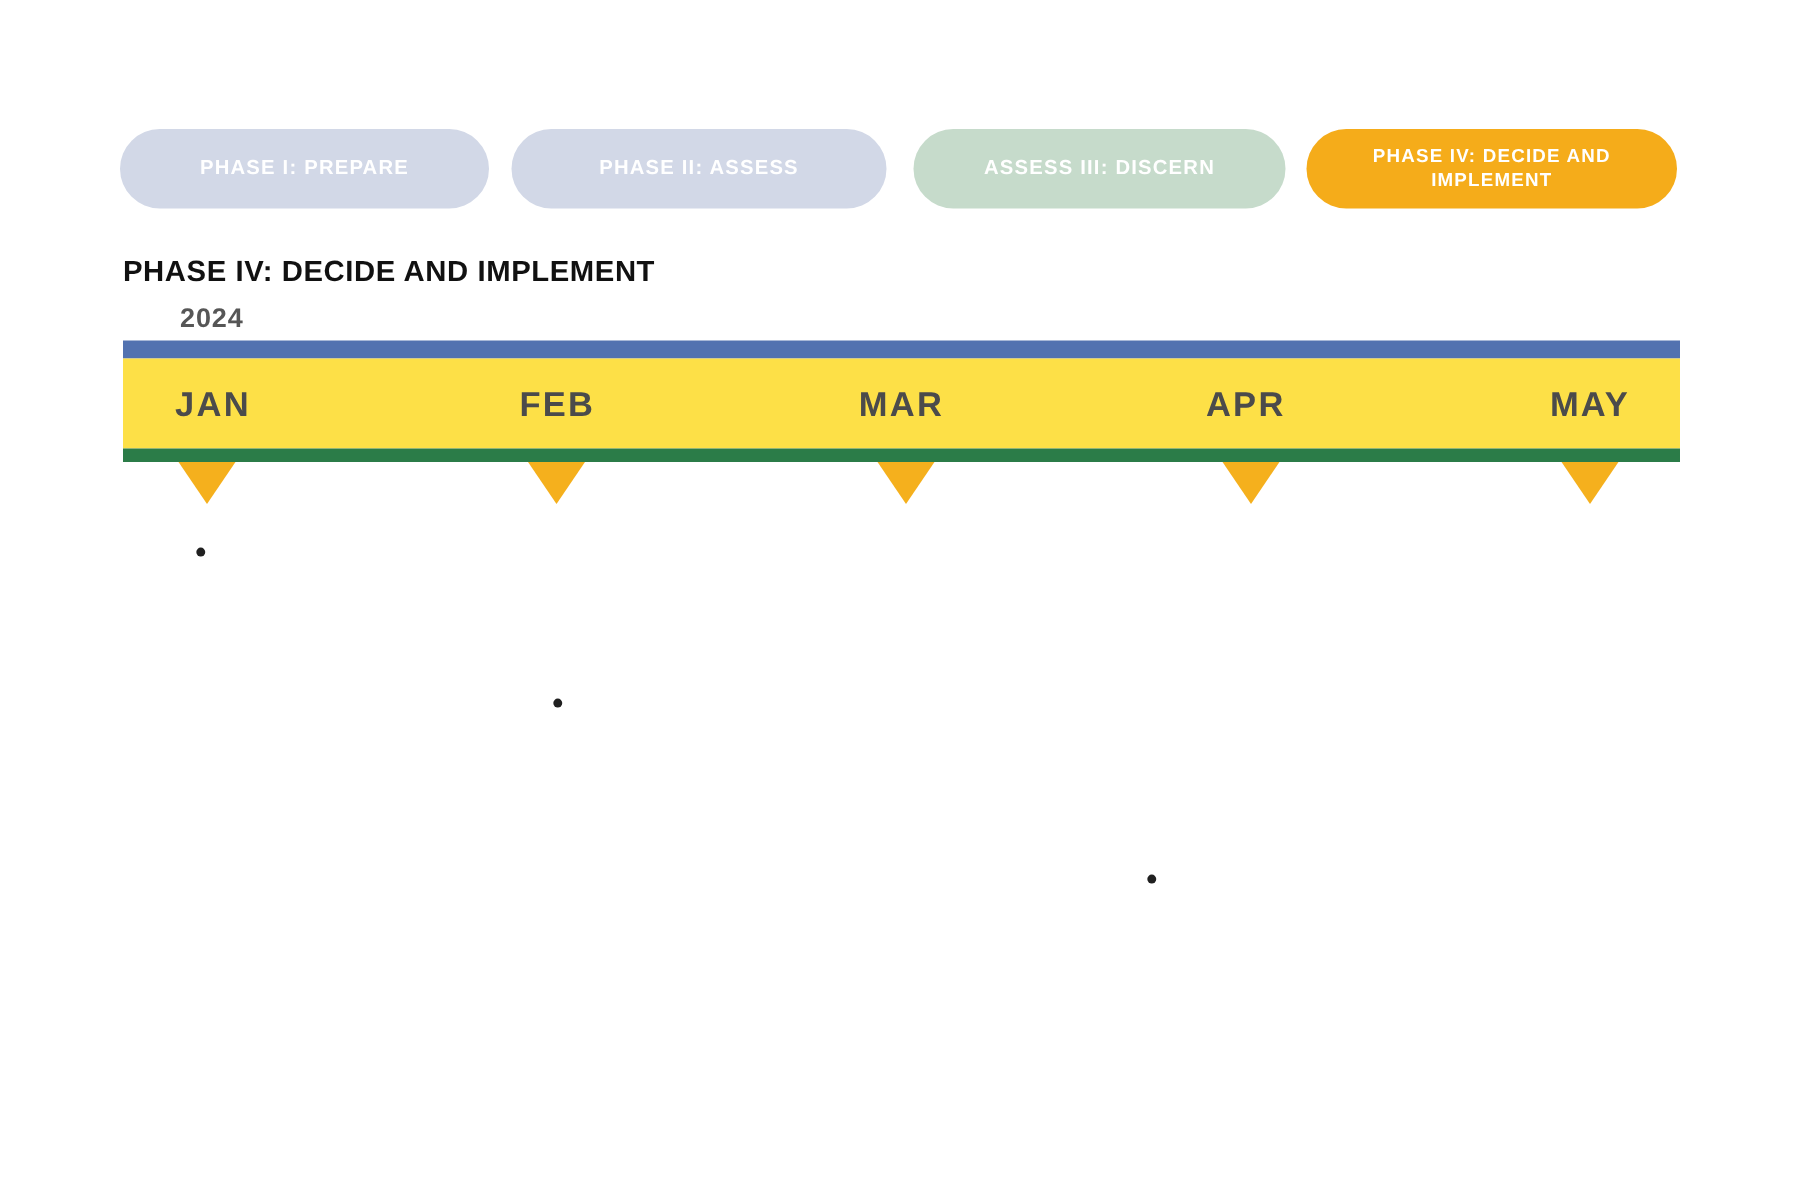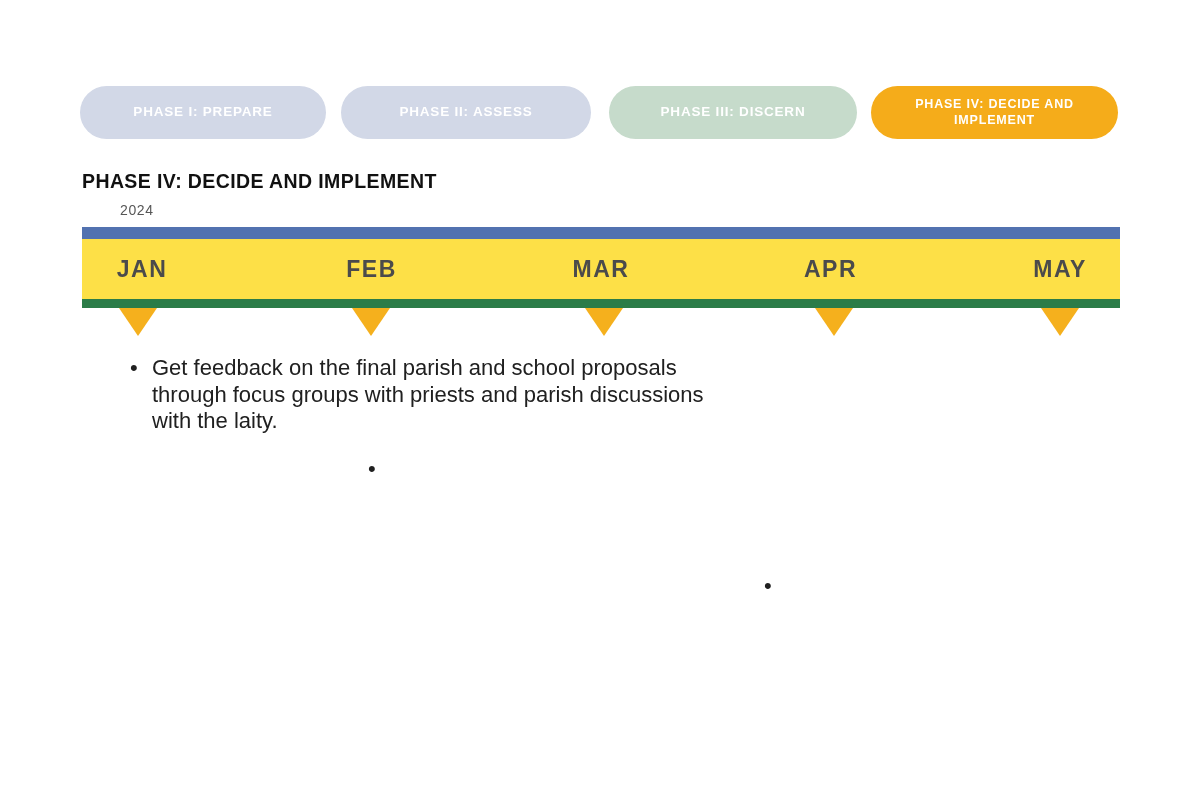--- a/index.html
+++ b/index.html
@@ -18,21 +18,21 @@
   .pill-2{left:341px;width:250px;background:#d2d8e7;}
   .pill-3{left:609px;width:248px;background:#c6dbcb;}
   .pill-4{left:871px;width:247px;background:#f5ac1a;font-size:12.5px;}
   
   .section-title{
     position:absolute;left:82px;top:170px;
     font-size:19.5px;font-weight:700;color:#111111;letter-spacing:0.4px;
   }
   .year-label{
     position:absolute;left:120px;top:202px;
-    font-size:14px;font-weight:400;color:#565656;letter-spacing:0.6px;
+    font-size:18px;font-weight:700;color:#565656;letter-spacing:0.6px;
   }
   
   .bar-top{position:absolute;left:82px;top:227px;width:1038px;height:12px;background:#5272b0;}
   .band{
     position:absolute;left:82px;top:239px;width:1038px;height:60px;background:#fde047;
     display:flex;justify-content:space-between;align-items:center;
   }
   .month{
     width:120px;text-align:center;
     font-size:23px;font-weight:700;color:#4b4b4b;letter-spacing:1.5px;
@@ -64,21 +64,21 @@
 
 <div class="canvas">
 
   <div class="pill pill-1">
     <span>PHASE I: PREPARE</span>
   </div>
   <div class="pill pill-2">
     <span>PHASE II: ASSESS</span>
   </div>
   <div class="pill pill-3">
-    <span>PHASE III: DISCERN</span>
+    <span>ASSESS III: DISCERN</span>
   </div>
   <div class="pill pill-4">
     <span>PHASE IV: DECIDE AND IMPLEMENT</span>
   </div>
 
   <div class="section-title">PHASE IV: DECIDE AND IMPLEMENT</div>
   <div class="year-label">2024</div>
 
   <div class="bar-top"></div>
   <div class="band">
@@ -91,23 +91,20 @@
   <div class="bar-bottom"></div>
 
   <div class="marker marker-1"></div>
   <div class="marker marker-2"></div>
   <div class="marker marker-3"></div>
   <div class="marker marker-4"></div>
   <div class="marker marker-5"></div>
 
   <div class="bullet bullet-1">
     <span class="bullet-dot">•</span>
-    <span class="bullet-text">Get feedback on the final parish and school proposals
-through focus groups with priests and parish discussions
-with the laity.</span>
   </div>
   <div class="bullet bullet-2">
     <span class="bullet-dot">•</span>
   </div>
   <div class="bullet bullet-3">
     <span class="bullet-dot">•</span>
   </div>
 
 </div>
 

